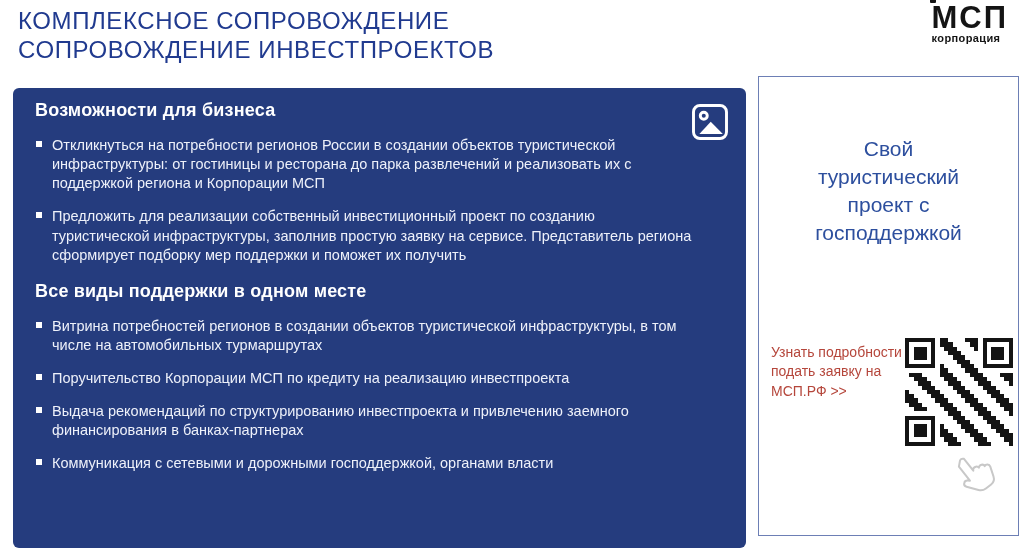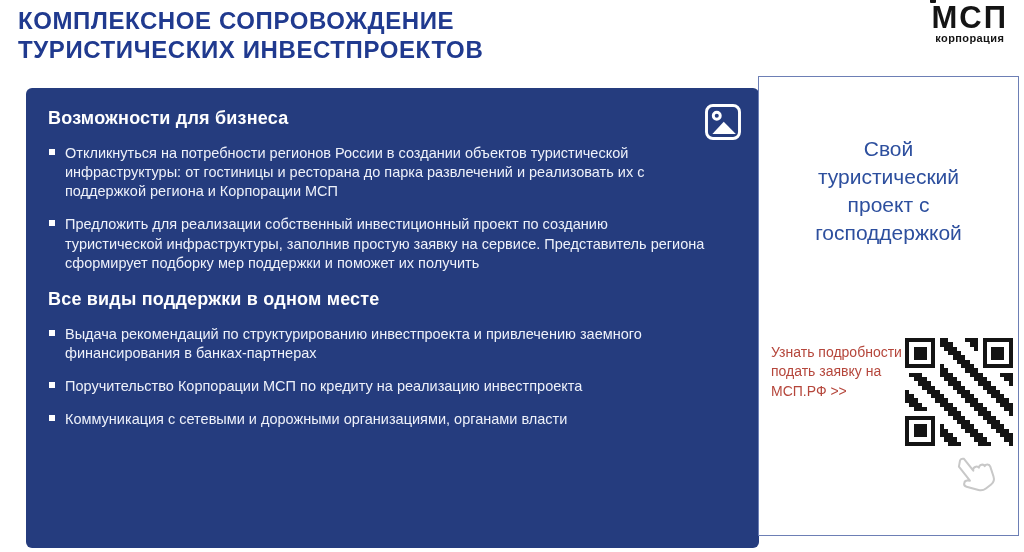--- a/index.html
+++ b/index.html
@@ -7,44 +7,44 @@
   body {
     position:relative;
     background:#ffffff;
     font-family:"Liberation Sans", sans-serif;
     overflow:hidden;
   }
 
   
   .title {
     position:absolute; left:18px; top:6px;
-    font-size:24px; font-weight:bold; color:#203a8f;
+    font-size:24px; font-weight:normal; color:#203a8f;
     line-height:1.22; letter-spacing:0.6px;
   }
   .logo {
     position:absolute; right:16px; top:2px;
-    text-align:center; color:#141414;
+    text-align:left; color:#141414;
   }
   .logo-msp {
     position:relative;
     font-size:31px; font-weight:bold; line-height:1; letter-spacing:2px;
   }
   .logo-dot {
     position:absolute; left:-2px; top:-5px;
     width:6px; height:6px; background:#141414; border-radius:1px;
   }
   .logo-sub { font-size:11px; font-weight:bold; margin-top:-1px; letter-spacing:0.4px; }
 
   
   .panel {
-    position:absolute; left:26px; top:88px;
+    position:absolute; left:13px; top:88px;
     width:733px; height:460px;
     background:#253c7e; border-radius:6px;
     color:#eef1fa;
-    padding:20px 24px 0 22px;
+    padding:12px 24px 0 22px;
   }
   .panel-heading {
     font-size:18px; font-weight:bold; color:#ffffff;
     letter-spacing:0.2px; margin-bottom:15px;
   }
   .panel-heading.second { margin-top:16px; }
   .bullet {
     position:relative;
     font-size:14.5px; line-height:1.32;
     padding-left:17px; margin-bottom:14px;
@@ -82,21 +82,21 @@
     position:absolute; right:14px; top:372px;
     width:54px; height:54px;
     transform:rotate(-38deg);
   }
 </style>
 </head>
 <body>
 
 <div class="title">
   <div>КОМПЛЕКСНОЕ СОПРОВОЖДЕНИЕ</div>
-  <div>ТУРИСТИЧЕСКИХ ИНВЕСТПРОЕКТОВ</div>
+  <div>СОПРОВОЖДЕНИЕ ИНВЕСТПРОЕКТОВ</div>
 </div>
 
 <div class="logo">
   <div class="logo-msp">
     <span class="logo-dot"></span>
     <span style="text-transform:uppercase;">мсп</span>
   </div>
   <div class="logo-sub">корпорация</div>
 </div>
 
@@ -109,23 +109,24 @@
     </svg>
   </span>
 
   <div class="panel-heading">Возможности для бизнеса</div>
 
   <div class="bullet">Откликнуться на потребности регионов России в создании объектов туристической инфраструктуры: от гостиницы и ресторана до парка развлечений и реализовать их с поддержкой региона и Корпорации МСП</div>
   <div class="bullet">Предложить для реализации собственный инвестиционный проект по созданию туристической инфраструктуры, заполнив простую заявку на сервисе. Представитель региона сформирует подборку мер поддержки и поможет их получить</div>
 
   <div class="panel-heading second">Все виды поддержки в одном месте</div>
 
+  <div class="bullet">Витрина потребностей регионов в создании объектов туристической инфраструктуры, в том числе на автомобильных турмаршрутах</div>
+  <div class="bullet">Поручительство Корпорации МСП по кредиту на реализацию инвестпроекта</div>
   <div class="bullet">Выдача рекомендаций по структурированию инвестпроекта и привлечению заемного финансирования в банках-партнерах</div>
-  <div class="bullet">Поручительство Корпорации МСП по кредиту на реализацию инвестпроекта</div>
-  <div class="bullet">Коммуникация с сетевыми и дорожными организациями, органами власти</div>
+  <div class="bullet">Коммуникация с сетевыми и дорожными господдержкой, органами власти</div>
 </div>
 
 <div class="card">
   <div class="card-headline">Свой туристический проект с господдержкой</div>
 
   <div class="cta-text">Узнать подробности и подать заявку на МСП.РФ &gt;&gt;</div>
 
   <svg class="qr" viewBox="0 0 25 25" fill="#141414" shape-rendering="crispEdges">
       <rect x="8" y="0" width="1" height="1"></rect>
       <rect x="9" y="0" width="1" height="1"></rect>

